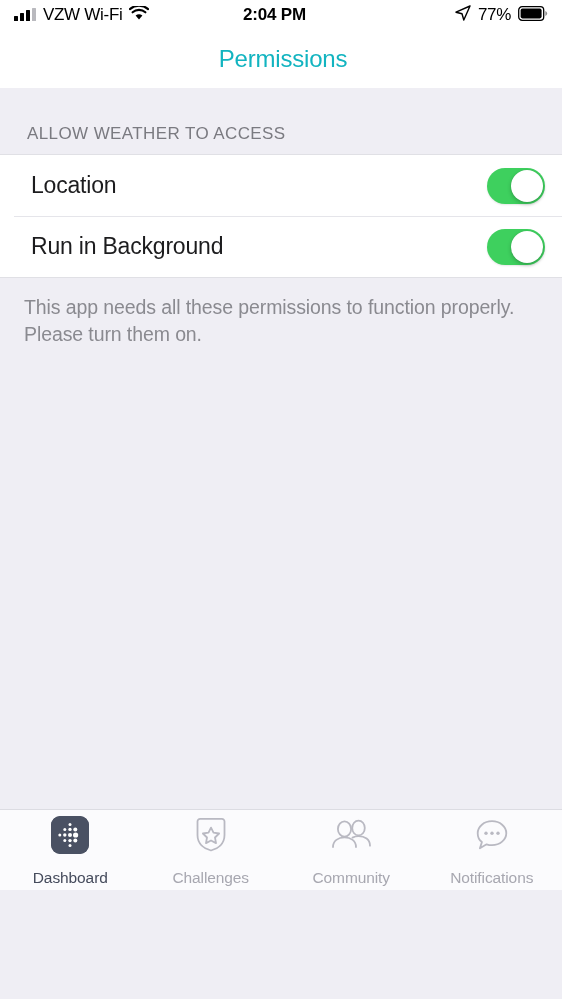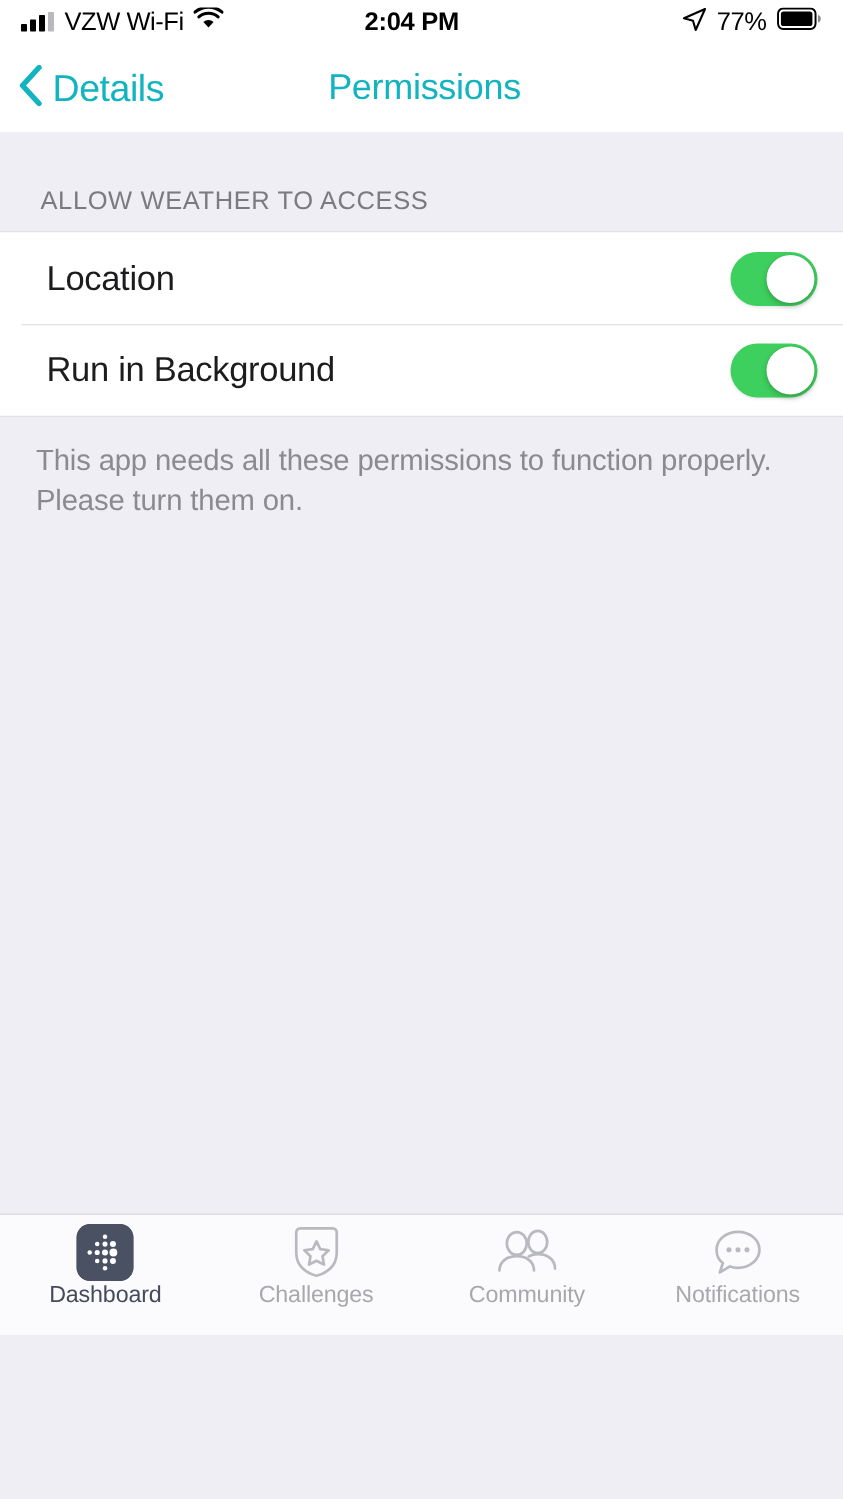--- a/index.html
+++ b/index.html
@@ -203,21 +203,21 @@
     display: flex;
     flex: 0 0 auto;
     align-items: flex-start;
     padding-top: 6px;
   }
   .tab {
     flex: 1 1 0;
     display: flex;
     flex-direction: column;
     align-items: center;
-    gap: 1px;
+    gap: 15px;
     cursor: pointer;
   }
   .tab-icon {
     height: 38px;
     display: flex;
     align-items: center;
     justify-content: center;
   }
   .tab-label {
     font-size: 15.5px;
@@ -271,28 +271,20 @@
         <svg width="30" height="15" viewBox="0 0 30 15">
           <rect x="0.7" y="0.7" width="25" height="13.6" rx="3.4" ry="3.4" fill="none" stroke="#000" stroke-width="1.3"></rect>
           <rect x="2.6" y="2.6" width="21" height="9.8" rx="1.8" ry="1.8" fill="#000"></rect>
           <path d="M27.3 5 a2.6 2.6 0 0 1 0 5" fill="#000" opacity="0.45"></path>
         </svg>
       </span>
     </div>
   </div>
 
   <div class="navbar">
-    <div class="back">
-      <span>
-        <svg width="17" height="28" viewBox="0 0 17 28">
-          <path d="M14 2 L3 14 L14 26" fill="none" stroke="#12b4c0" stroke-width="3.6" stroke-linecap="round" stroke-linejoin="round"></path>
-        </svg>
-      </span>
-      <span class="back-label">Details</span>
-    </div>
     <div class="nav-title">Permissions</div>
   </div>
 
   <div class="content">
 
     <div class="section-header">ALLOW WEATHER TO ACCESS</div>
 
     <div class="table">
 
 

